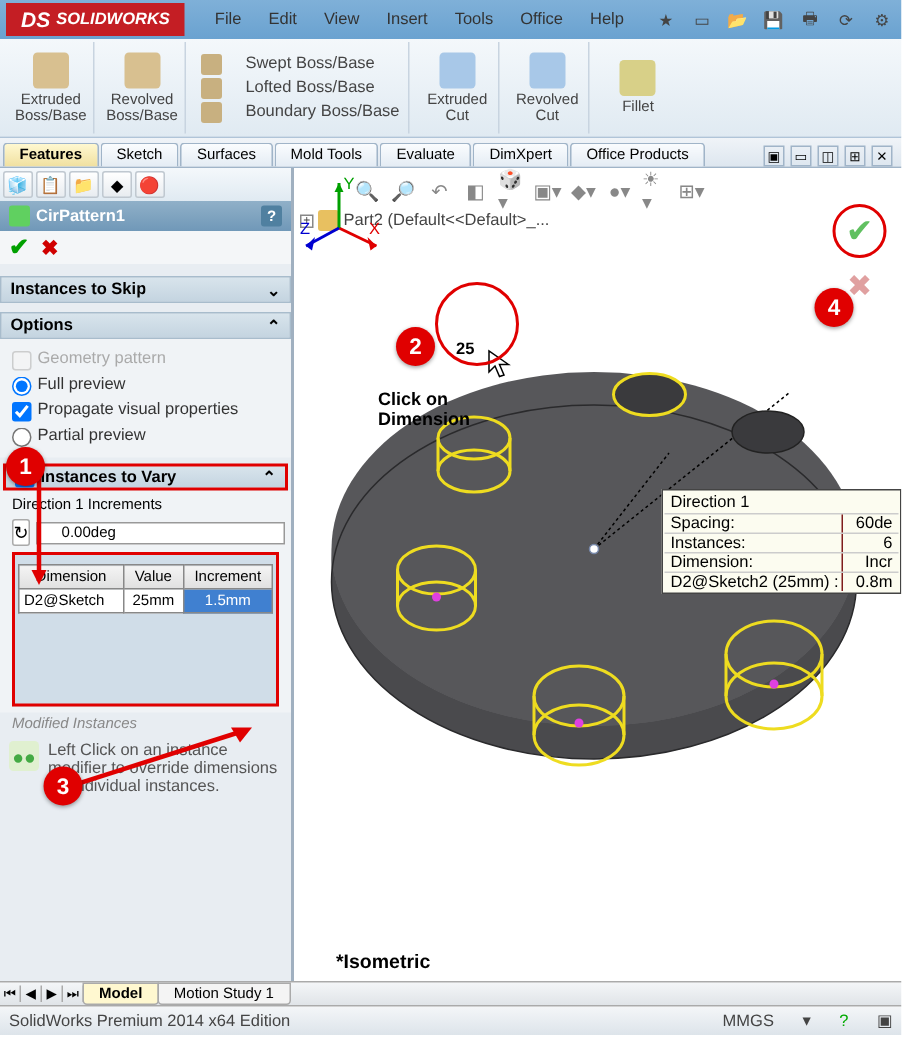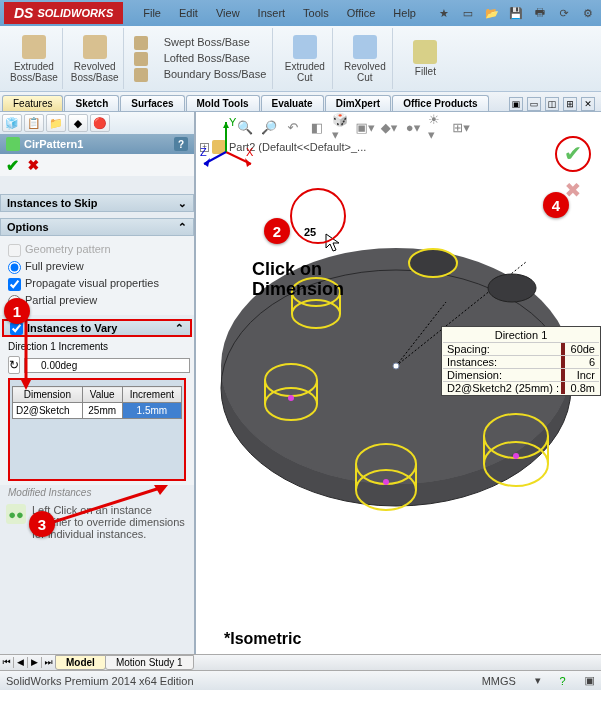--- a/index.html
+++ b/index.html
@@ -20,22 +20,22 @@
   .rgroup.vert { min-width: 56px; }
   .rgroup.list { align-items: flex-start; gap: 2px; padding: 2px 6px; }
   .rbtn-big { display: flex; flex-direction: column; align-items: center; gap: 2px; color: #444; cursor: pointer; }
   .rbtn-big .icon { width: 24px; height: 24px; background: #d8c090; border-radius: 3px; }
   .rbtn-big span { font-size: 10px; text-align: center; line-height: 1.1; }
   .rbtn-sm { display: flex; gap: 16px; color: #444; cursor: pointer; font-size: 10px; }
   .rbtn-sm .ic { width: 14px; height: 14px; background: #c8b080; border-radius: 2px; }
   
   
   .tabs { height: 20px; background: linear-gradient(#f0f4f8,#dde6ef); display: flex; align-items: flex-end; padding-left: 2px; border-bottom: 1px solid #a0b4c8; }
-  .tab { padding: 2px 10px; border: 1px solid #a0b4c8; border-bottom: none; margin-right: 1px; font-size: 10px; border-radius: 3px 3px 0 0; cursor: pointer; background: linear-gradient(#fafcfe,#e4ecf4); font-weight: bold; }
-  .tab.active { background: linear-gradient(#fff8d0,#f0e0a0); font-weight: normal; }
+  .tab { padding: 2px 10px; border: 1px solid #a0b4c8; border-bottom: none; margin-right: 1px; font-size: 10px; border-radius: 3px 3px 0 0; cursor: pointer; background: linear-gradient(#fafcfe,#e4ecf4); }
+  .tab.active { background: linear-gradient(#fff8d0,#f0e0a0); font-weight: bold; }
   .tab-right { margin-left: auto; display: flex; gap: 4px; padding-right: 6px; }
   .tab-right span { width: 14px; height: 14px; border: 1px solid #a0b4c8; font-size: 9px; display: flex; align-items: center; justify-content: center; cursor: pointer; }
   
   
   .main { display: flex; height: 542px; }
   
   
   .pm { width: 196px; background: #e8edf2; border-right: 2px solid #a0b0c0; display: flex; flex-direction: column; overflow: hidden; }
   .pm-iconbar { height: 22px; display: flex; gap: 2px; padding: 2px; background: linear-gradient(#f4f8fb,#e0eaf2); }
   .pm-iconbar span { width: 20px; height: 18px; border: 1px solid #c0c8d0; background: linear-gradient(#fff,#e8ecf0); border-radius: 2px; cursor: pointer; display: flex; align-items: center; justify-content: center; font-size: 11px; }
@@ -74,29 +74,29 @@
   .gfx-toolbar .tic { width: 18px; height: 18px; cursor: pointer; display: flex; align-items: center; justify-content: center; color: #888; font-size: 13px; }
   .gfx-tree { position: absolute; top: 28px; left: 4px; font-size: 10px; color: #444; display:flex; align-items:center; gap:3px; }
   .gfx-tree .plus { border:1px solid #888; width:9px; height:9px; font-size:8px; display:flex; align-items:center; justify-content:center; line-height:1; }
   .gfx-tree .pic { width:14px; height:14px; background:#e8c060; border-radius:2px; }
   
   .corner-ok { position: absolute; top: 24px; right: 10px; display: flex; flex-direction: column; gap: 6px; align-items: center; }
   .corner-ok .ok { color: #60c060; font-size: 22px; cursor: pointer; border:2px solid #e00000; border-radius:50%; width:36px; height:36px; display:flex; align-items:center; justify-content:center; }
   .corner-ok .x { color: #e0a0a0; font-size: 20px; cursor: pointer; }
   
   .gfx svg { position: absolute; top: 0; left: 0; }
-  .iso-label { position: absolute; bottom: 6px; left: 28px; font-size: 16px; font-weight: bold; }
+  .iso-label { position: absolute; bottom: 6px; left: 28px; font-size: 13px; font-weight: bold; }
   .triad { position: absolute; bottom: 28px; left: 28px; }
   
   .dim-callout { position: absolute; right: 0; top: 214px; width: 160px; background: #fcfcf0; border: 1px solid #444; font-size: 10px; padding: 1px; }
-  .dim-callout .h { text-align: center; font-weight: normal; padding: 1px 4px; }
+  .dim-callout .h { text-align: left; font-weight: normal; padding: 1px 4px; }
   .dim-callout .row { display: flex; justify-content: space-between; padding: 0 4px; border-top:1px solid #ccc; }
-  .dim-callout .row span:last-child { border-left:4px solid #7f1d1d; padding-left:4px; text-align:right; min-width:34px; }
-  
-  .ann-click { position: absolute; top: 148px; left: 56px; font-size: 18px; font-weight: bold; line-height: 1.1; pointer-events:none; }
+  .dim-callout .row span:last-child { border-left:1px solid #7f1d1d; padding-left:4px; text-align:right; min-width:34px; }
+  
+  .ann-click { position: absolute; top: 148px; left: 56px; font-size: 12px; font-weight: bold; line-height: 1.1; pointer-events:none; }
   
   
   .btabs { height: 16px; background: linear-gradient(#f4f6f8,#e0e4e8); display: flex; align-items: center; border-top:1px solid #aaa; }
   .btabs .nav { display: flex; }
   .btabs .nav span { width: 14px; border-right:1px solid #aaa; text-align:center; font-size:9px; cursor:pointer; }
   .btab { padding: 1px 10px; border: 1px solid #aaa; border-radius: 0 0 3px 3px; font-size: 10px; cursor:pointer; background:#f4f4f4; margin-left:-1px; }
   .btab.active { background: #fff8d0; font-weight: bold; }
   
   
   .status { height: 20px; background: linear-gradient(#f4f6f8,#dde4ea); border-top:1px solid #aaa; display: flex; align-items: center; padding: 0 6px; font-size: 10px; color:#444; }
@@ -215,21 +215,21 @@
     </div>
     <div class="pm-titlebar">
       <div class="ic"></div>
       <span>CirPattern1</span>
       <div class="q">?</div>
     </div>
     <div class="pm-okbar">
       <span class="ok">✔</span>
       <span class="cancel">✖</span>
     </div>
-    <div class="pm-section-head" style="margin-top:18px">
+    <div class="pm-section-head" style="margin-top:8px">
       <span style="overflow:hidden">Instances to Skip</span>
       <span class="chev">⌄</span>
     </div>
     <div class="pm-section-head" style="margin-top:6px">
       <span>Options</span>
       <span class="chev">⌃</span>
     </div>
     <div class="pm-body">
       <label>
           <input type="checkbox" disabled="" style="">

